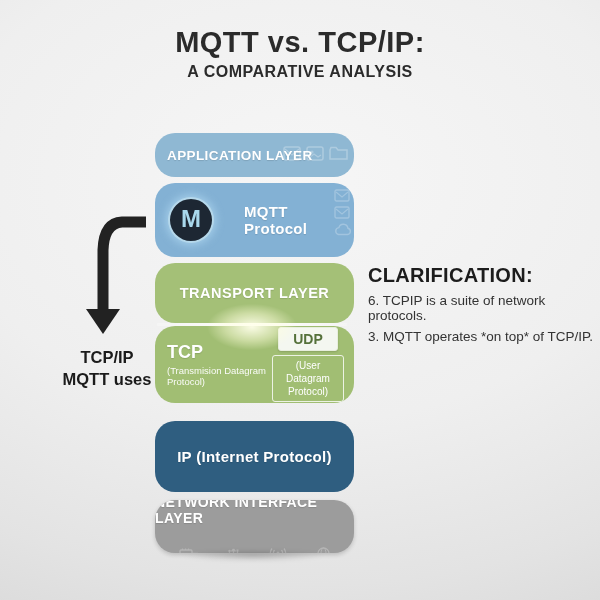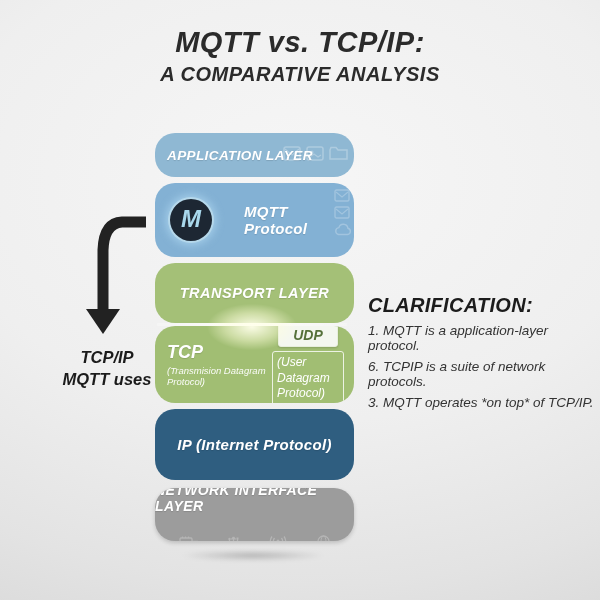--- a/index.html
+++ b/index.html
@@ -5,27 +5,26 @@
   html,body{margin:0;padding:0;}
   body{
     width:600px;height:600px;overflow:hidden;
     font-family:"Liberation Sans",sans-serif;
     background:#e8e8e8;
   }
   .canvas{
     position:relative;width:600px;height:600px;
     background:
       radial-gradient(ellipse 130% 90% at 50% 30%, #f6f6f6 0%, #efefef 45%, #e3e3e3 75%, #d5d5d5 100%);
-    font-style: italic;
   }
 
   
   .title{position:absolute;top:26px;left:0;width:600px;text-align:center;color:#2b2b2b;}
   .title .line1{font-size:29px;font-weight:bold;letter-spacing:.5px;}
-  .title .line2{font-size:20px;font-weight:bold;letter-spacing:.5px;margin-top:4px;}
+  .title .line2{font-size:16px;font-weight:bold;letter-spacing:.5px;margin-top:4px;}
 
   
   .stack{position:absolute;left:155px;top:133px;width:193px;}
   .layer{position:relative;width:199px;box-sizing:border-box;color:#fff;overflow:hidden;border-radius:20px;}
   .layer .lbl{font-weight:bold;text-shadow:0 1px 1px rgba(0,0,0,.12);}
 
   .layer.app{height:44px;background:#8fb8d3;display:flex;align-items:center;padding-left:12px;}
   .layer.app .lbl{font-size:13.5px;letter-spacing:.4px;}
   .app-icons{position:absolute;right:6px;top:13px;display:flex;gap:5px;opacity:.28;}
 
@@ -49,24 +48,24 @@
   .tcp-left .name{font-size:18px;font-weight:bold;text-shadow:0 1px 1px rgba(0,0,0,.12);}
   .tcp-left .sub{font-size:9.5px;margin-top:2px;opacity:.95;}
   .tcp-right{display:flex;flex-direction:column;align-items:center;gap:4px;}
   .udp-badge{
     background:#f4f7f0;color:#55713a;font-weight:bold;font-size:14px;
     border-radius:3px;padding:3px 14px;border:1px solid #e7eedd;
     box-shadow:0 1px 2px rgba(0,0,0,.15);
   }
   .udp-sub{
     border:1px solid rgba(255,255,255,.8);border-radius:3px;
-    font-size:12px;color:#fff;padding:3px 4px;width:62px;line-height:1.3;
-  }
-
-  .layer.ip{height:71px;margin-top:6px;background:#2f5e80;display:flex;align-items:center;justify-content:center;}
+    font-size:10px;color:#fff;text-align:center;padding:3px 4px;width:62px;line-height:1.3;
+  }
+
+  .layer.ip{height:71px;margin-top:18px;background:#2f5e80;display:flex;align-items:center;justify-content:center;}
   .layer.ip .lbl{font-size:15px;letter-spacing:.3px;}
 
   .layer.network{height:53px;margin-top:8px;background:#9c9c9c;
     display:flex;flex-direction:column;align-items:center;justify-content:center;gap:20px;
     box-shadow:0 2px 4px rgba(0,0,0,.18);}
   .layer.network .lbl{font-size:14px;letter-spacing:.4px;}
   .net-icons{display:flex;gap:28px;opacity:.25;margin-top:1px;}
 
   .stack-shadow{
     position:absolute;left:168px;top:549px;width:170px;height:13px;border-radius:50%;
@@ -83,21 +82,21 @@
     position:absolute;left:157px;top:323px;width:190px;height:3px;pointer-events:none;
     background:linear-gradient(90deg, rgba(255,255,255,.25), rgba(255,255,250,.95) 50%, rgba(255,255,255,.25));
   }
 
   
   .arrow-wrap{position:absolute;left:78px;top:210px;width:72px;height:136px;}
   .annotation{position:absolute;left:52px;top:346px;width:110px;text-align:center;
     color:#1b1b1b;font-weight:bold;font-size:16.5px;line-height:22px;}
 
   
-  .clarification{position:absolute;left:368px;top:294px;width:228px;color:#222;}
+  .clarification{position:absolute;left:368px;top:264px;width:228px;color:#222;}
   .clarification .head{font-size:20px;font-weight:bold;letter-spacing:.3px;color:#1c1c1c;}
   .clarification .item{font-size:13.5px;margin-top:6px;color:#333;}
 
   .icon svg{display:block;}
 </style>
 </head>
 <body>
 
 <div class="canvas">
 
@@ -220,18 +219,17 @@
       <polygon points="8,99 42,99 25,124" fill="#222"></polygon>
     </svg>
   </div>
   <div class="annotation">
     <div>TCP/IP</div>
     <div>MQTT uses</div>
   </div>
 
   <div class="clarification">
     <div class="head">CLARIFICATION:</div>
-    <div class="item">1. MQTT is a application-layer protocol.</div>
     <div class="item">6. TCPIP is a suite of network protocols.</div>
     <div class="item">3. MQTT operates *on top* of TCP/IP.</div>
   </div>
 
 </div>
 
 </body></html>

